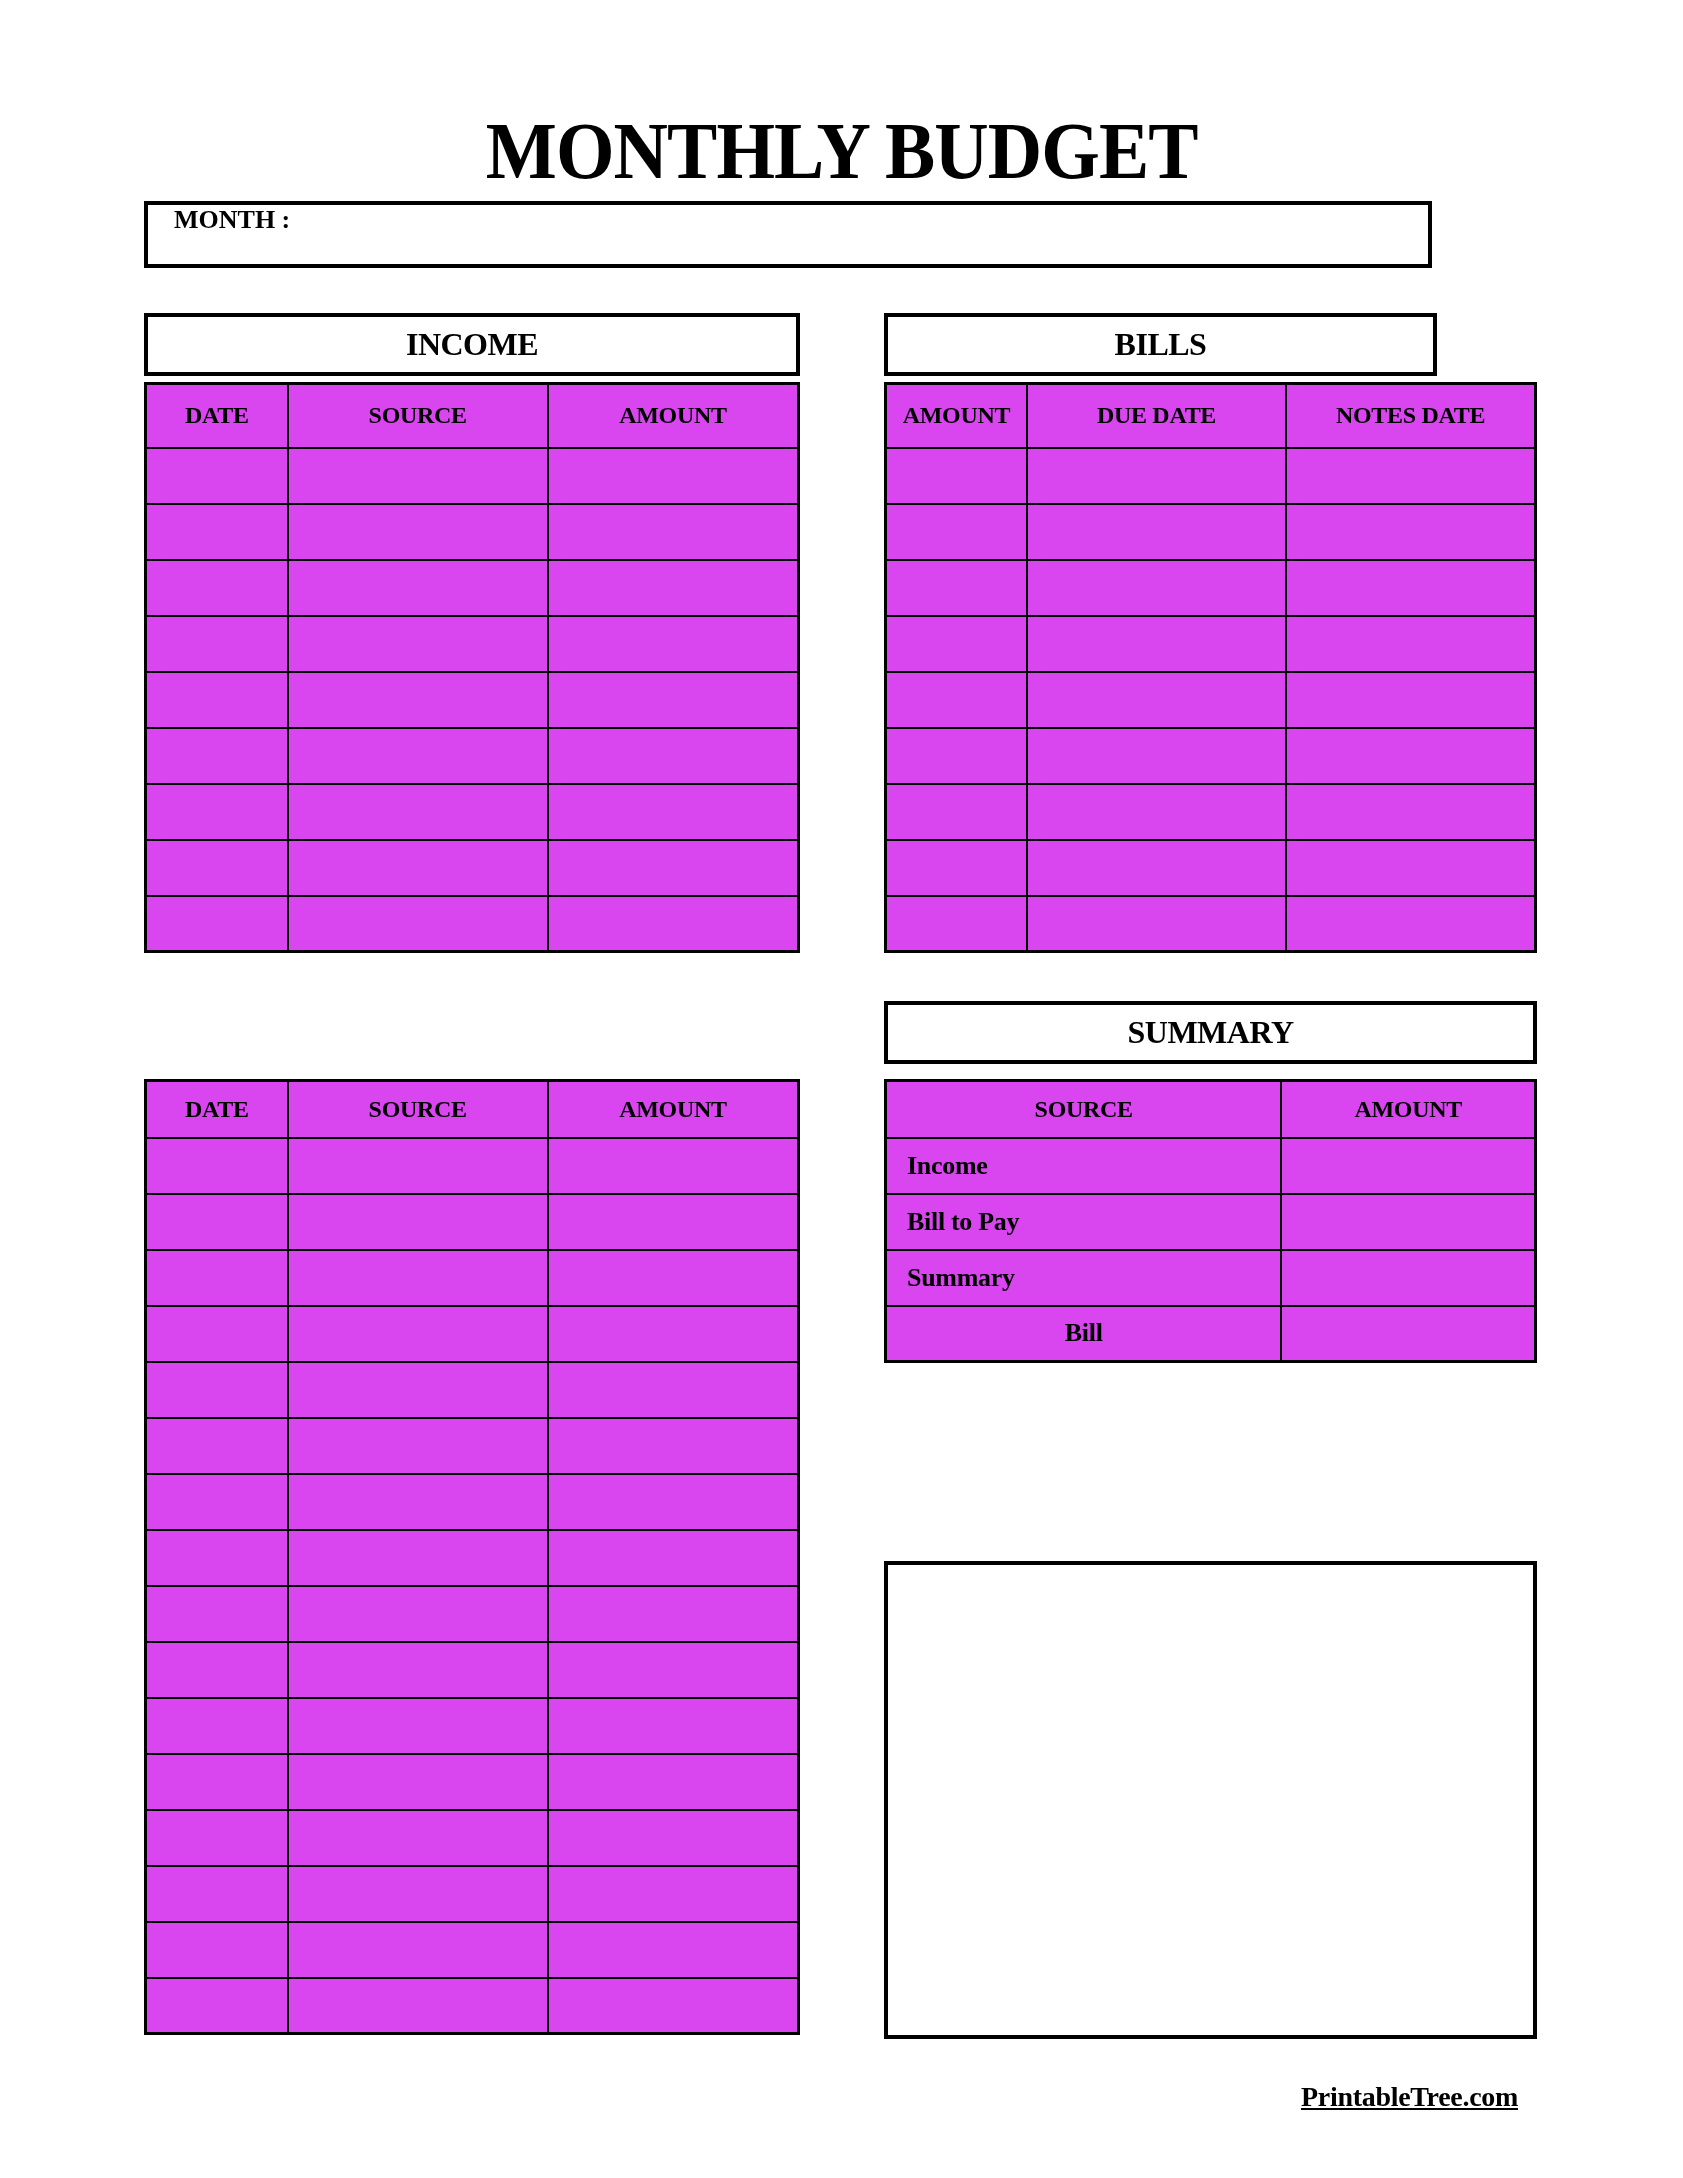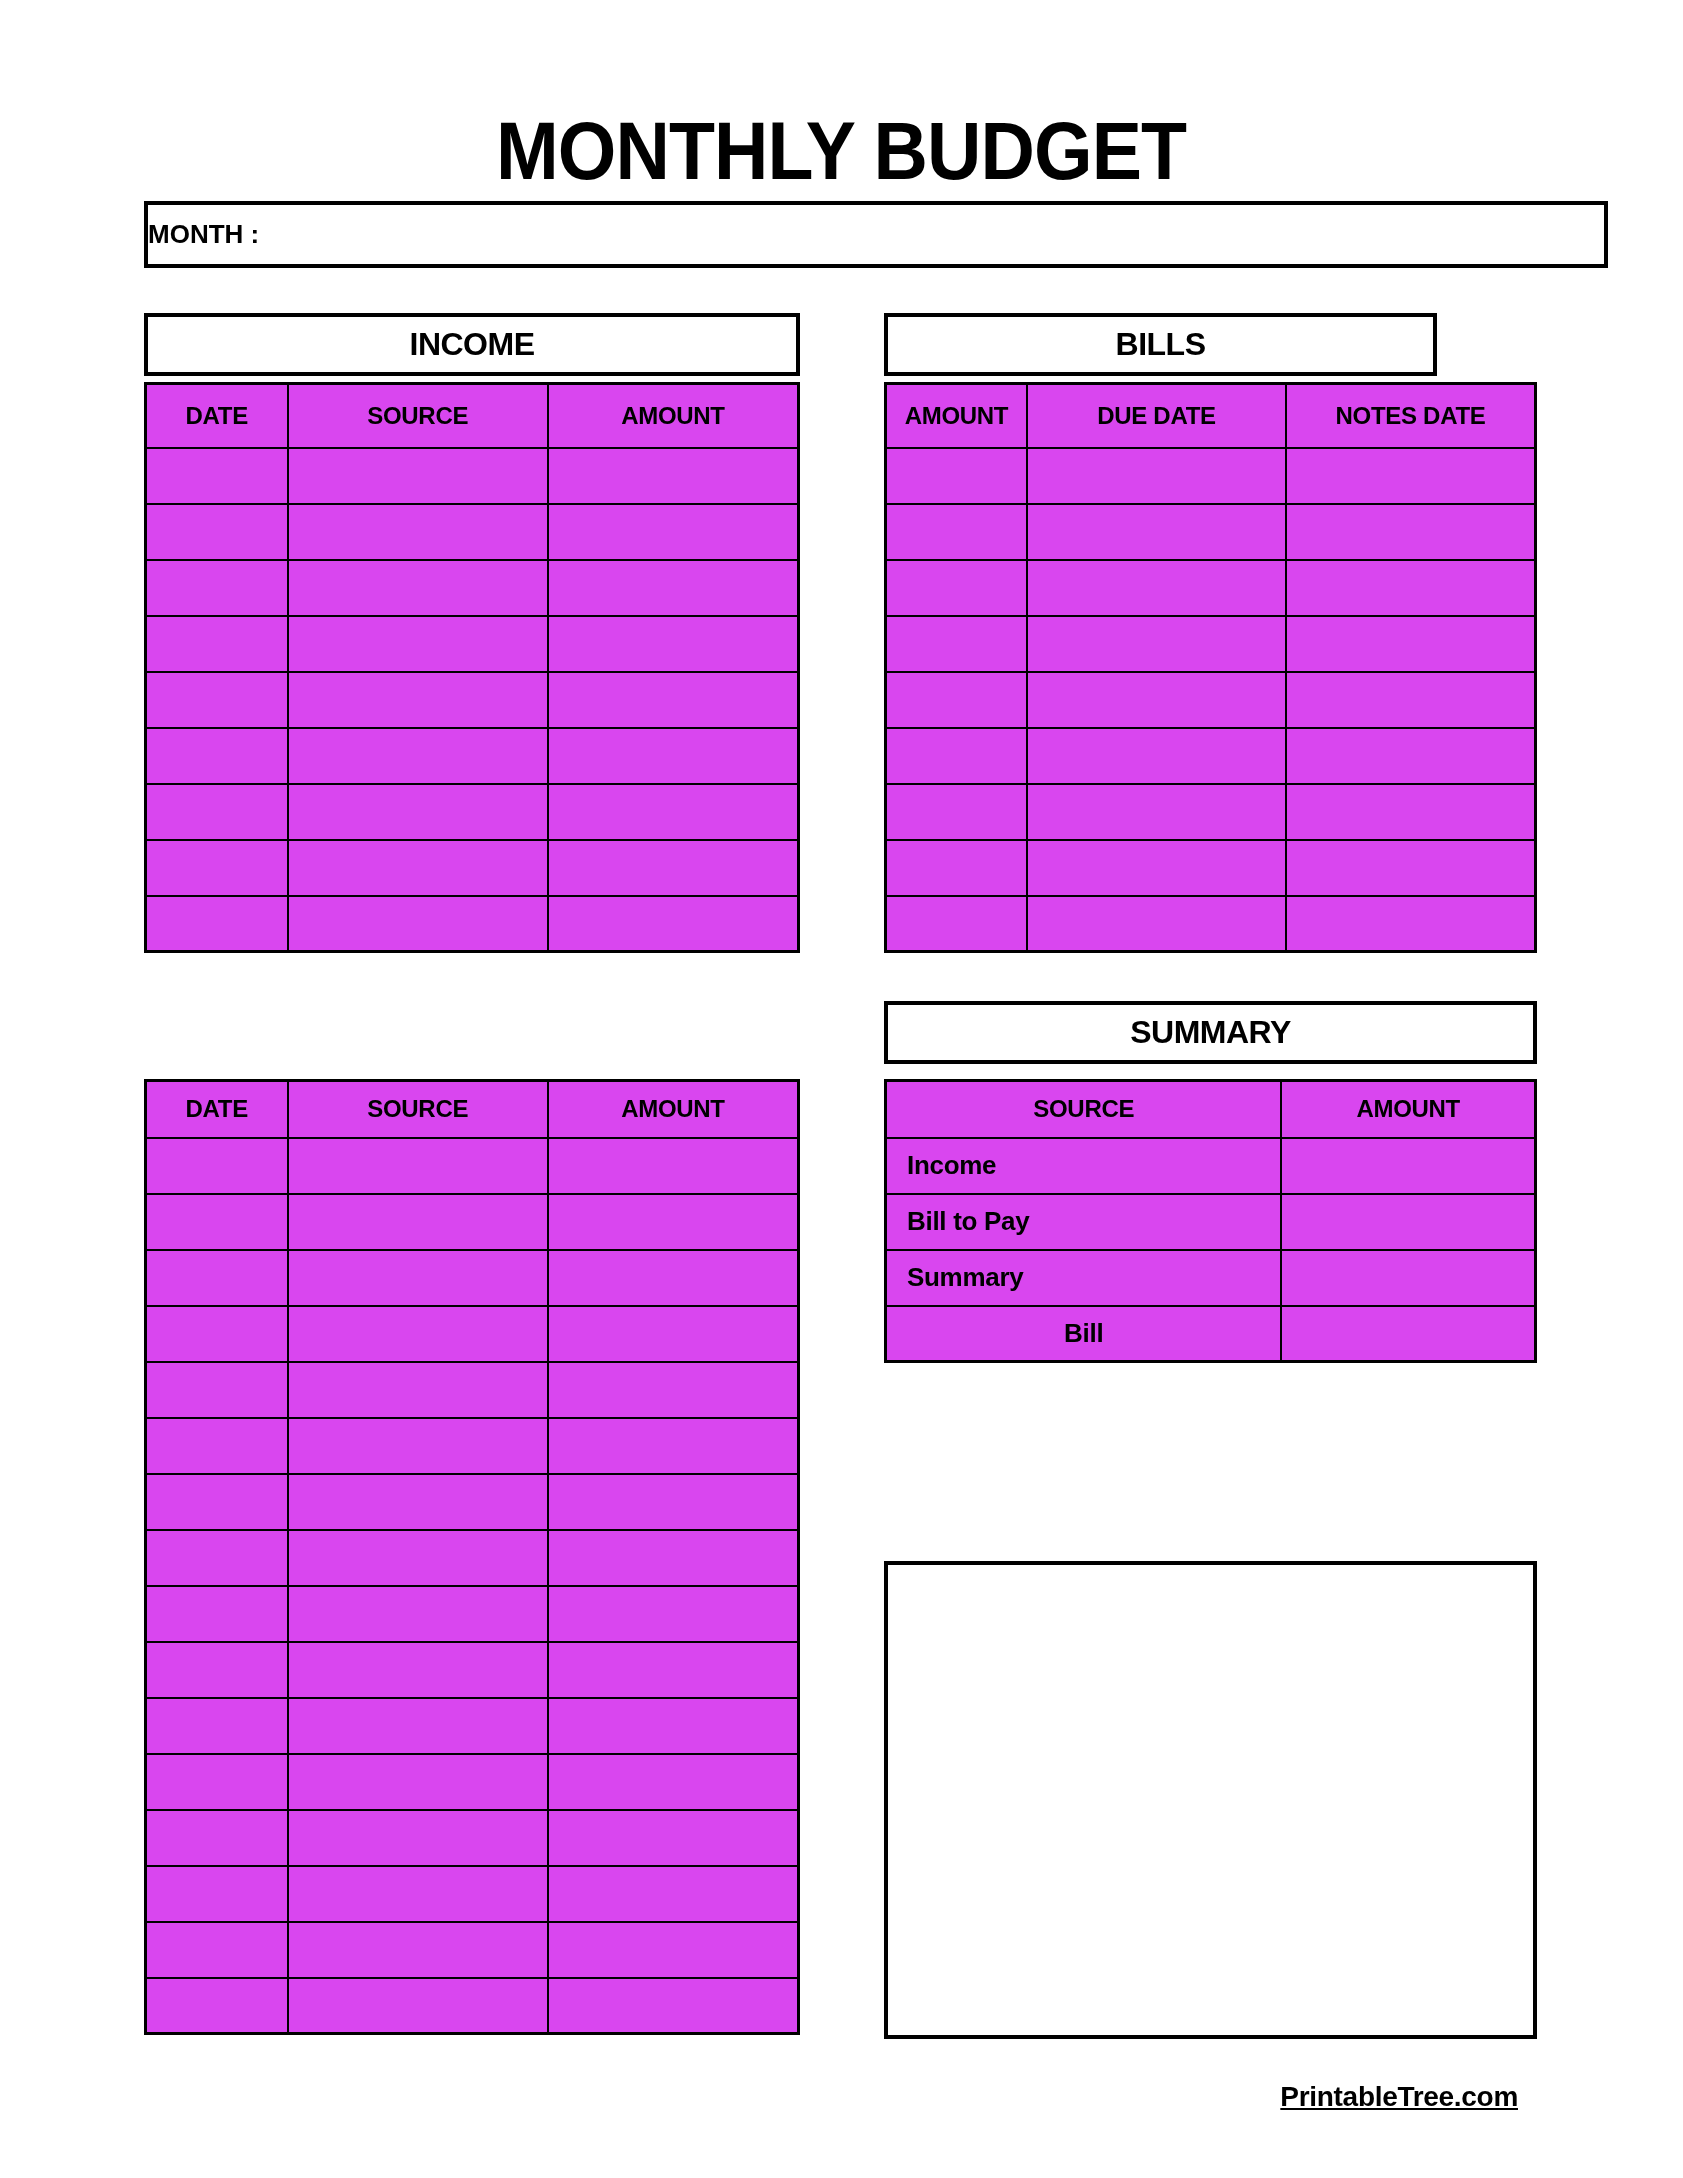--- a/index.html
+++ b/index.html
@@ -1,27 +1,28 @@
 <!DOCTYPE html>
 <html><head>
 <meta charset="utf-8">
 <style>
   html,body{margin:0;padding:0;background:#ffffff;}
   .page{
     position:relative;width:1683px;height:2178px;background:#ffffff;
-    font-family:Liberation Sans, sans-serif;color:#000;overflow:hidden;
+    font-family:Liberation Serif, serif;color:#000;overflow:hidden;
   }
   .page-title-wrap{position:absolute;top:111px;left:0;width:100%;text-align:center;}
   .page-title{
     display:inline-block;font-size:81px;font-weight:bold;letter-spacing:-1px;
     transform:scaleX(0.93);transform-origin:center;white-space:nowrap;line-height:1;
   }
   .month-box{
-    position:absolute;left:144px;top:201px;width:1464px;height:67px;
-    border:4px solid #000;box-sizing:border-box;display:flex;align-items:center;
+    position:absolute;left:144px;top:201px;width:1288px;height:67px;
+    border:4px solid #000;box-sizing:border-box;display:flex;align-items:flex-start;
+    padding-left:26px;
   }
   .month-label{font-size:26px;font-weight:bold;letter-spacing:0;}
   .month-input{flex:1;height:100%;}
   .section-box{
     position:absolute;border:4px solid #000;box-sizing:border-box;
     display:flex;align-items:center;justify-content:center;
     font-size:32px;font-weight:bold;letter-spacing:-0.5px;
   }
   .box-income  {left:144px;top:313px;width:656px;height:63px;}
   .box-bills   {left:884px;top:313px;width:553px;height:63px;}

